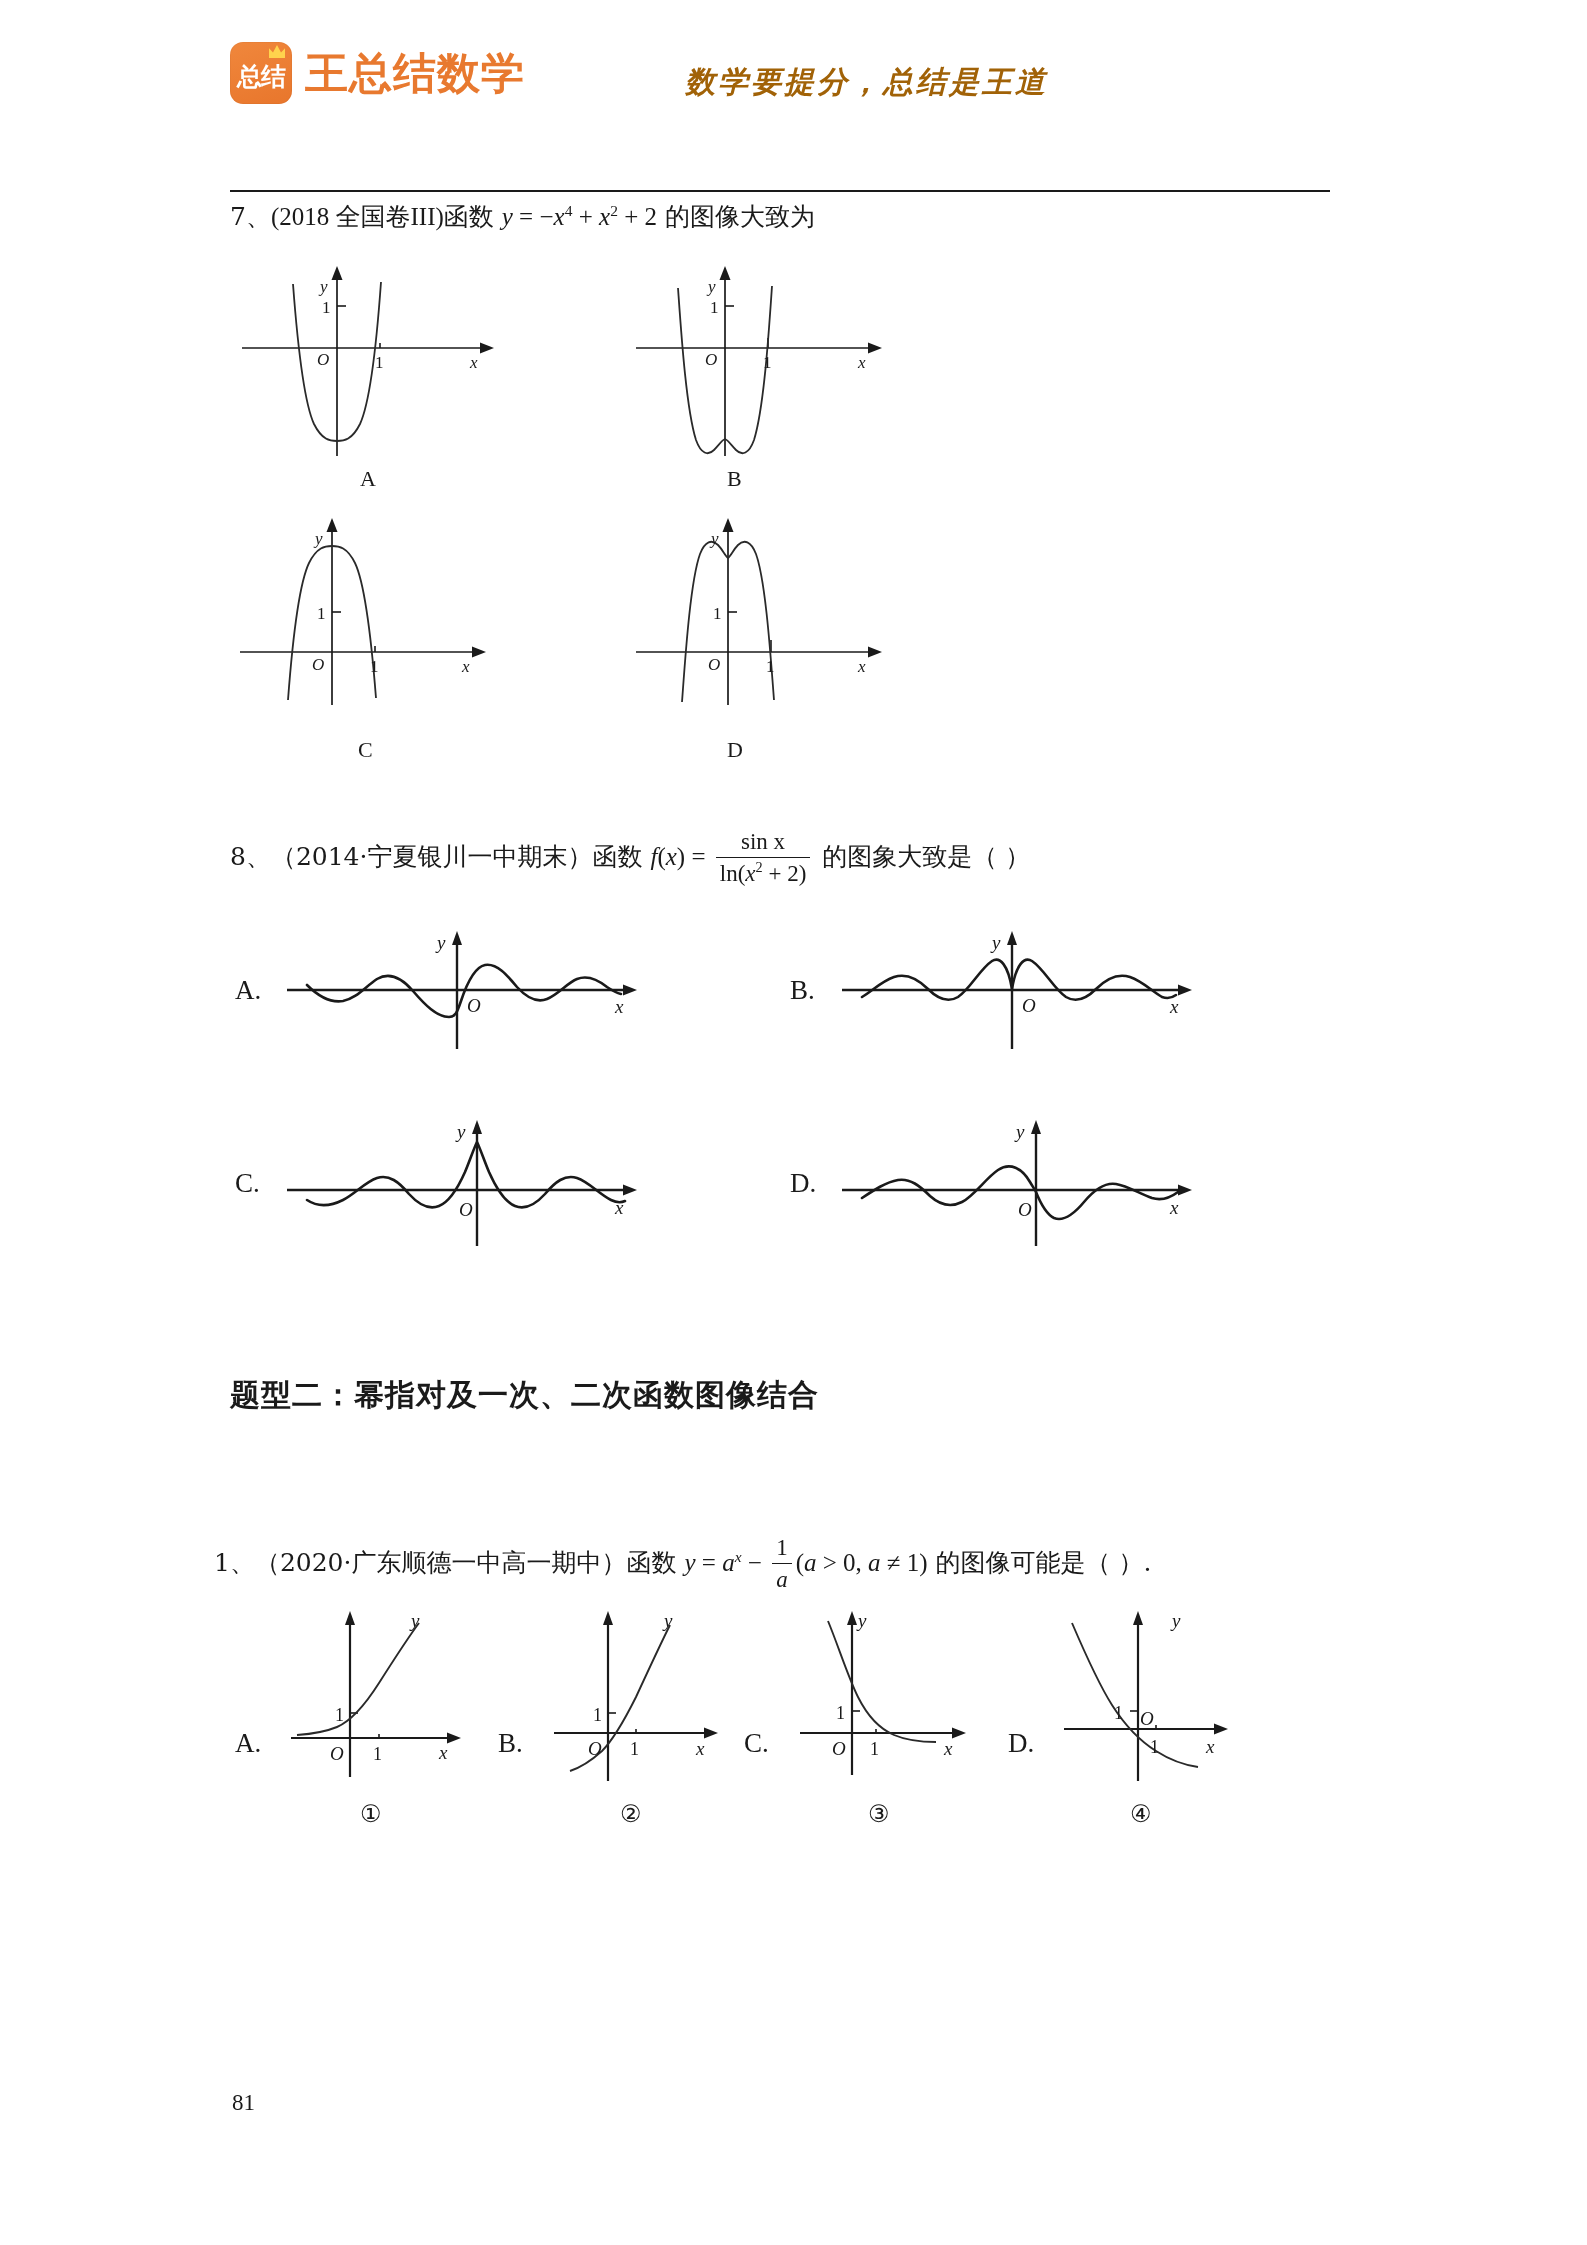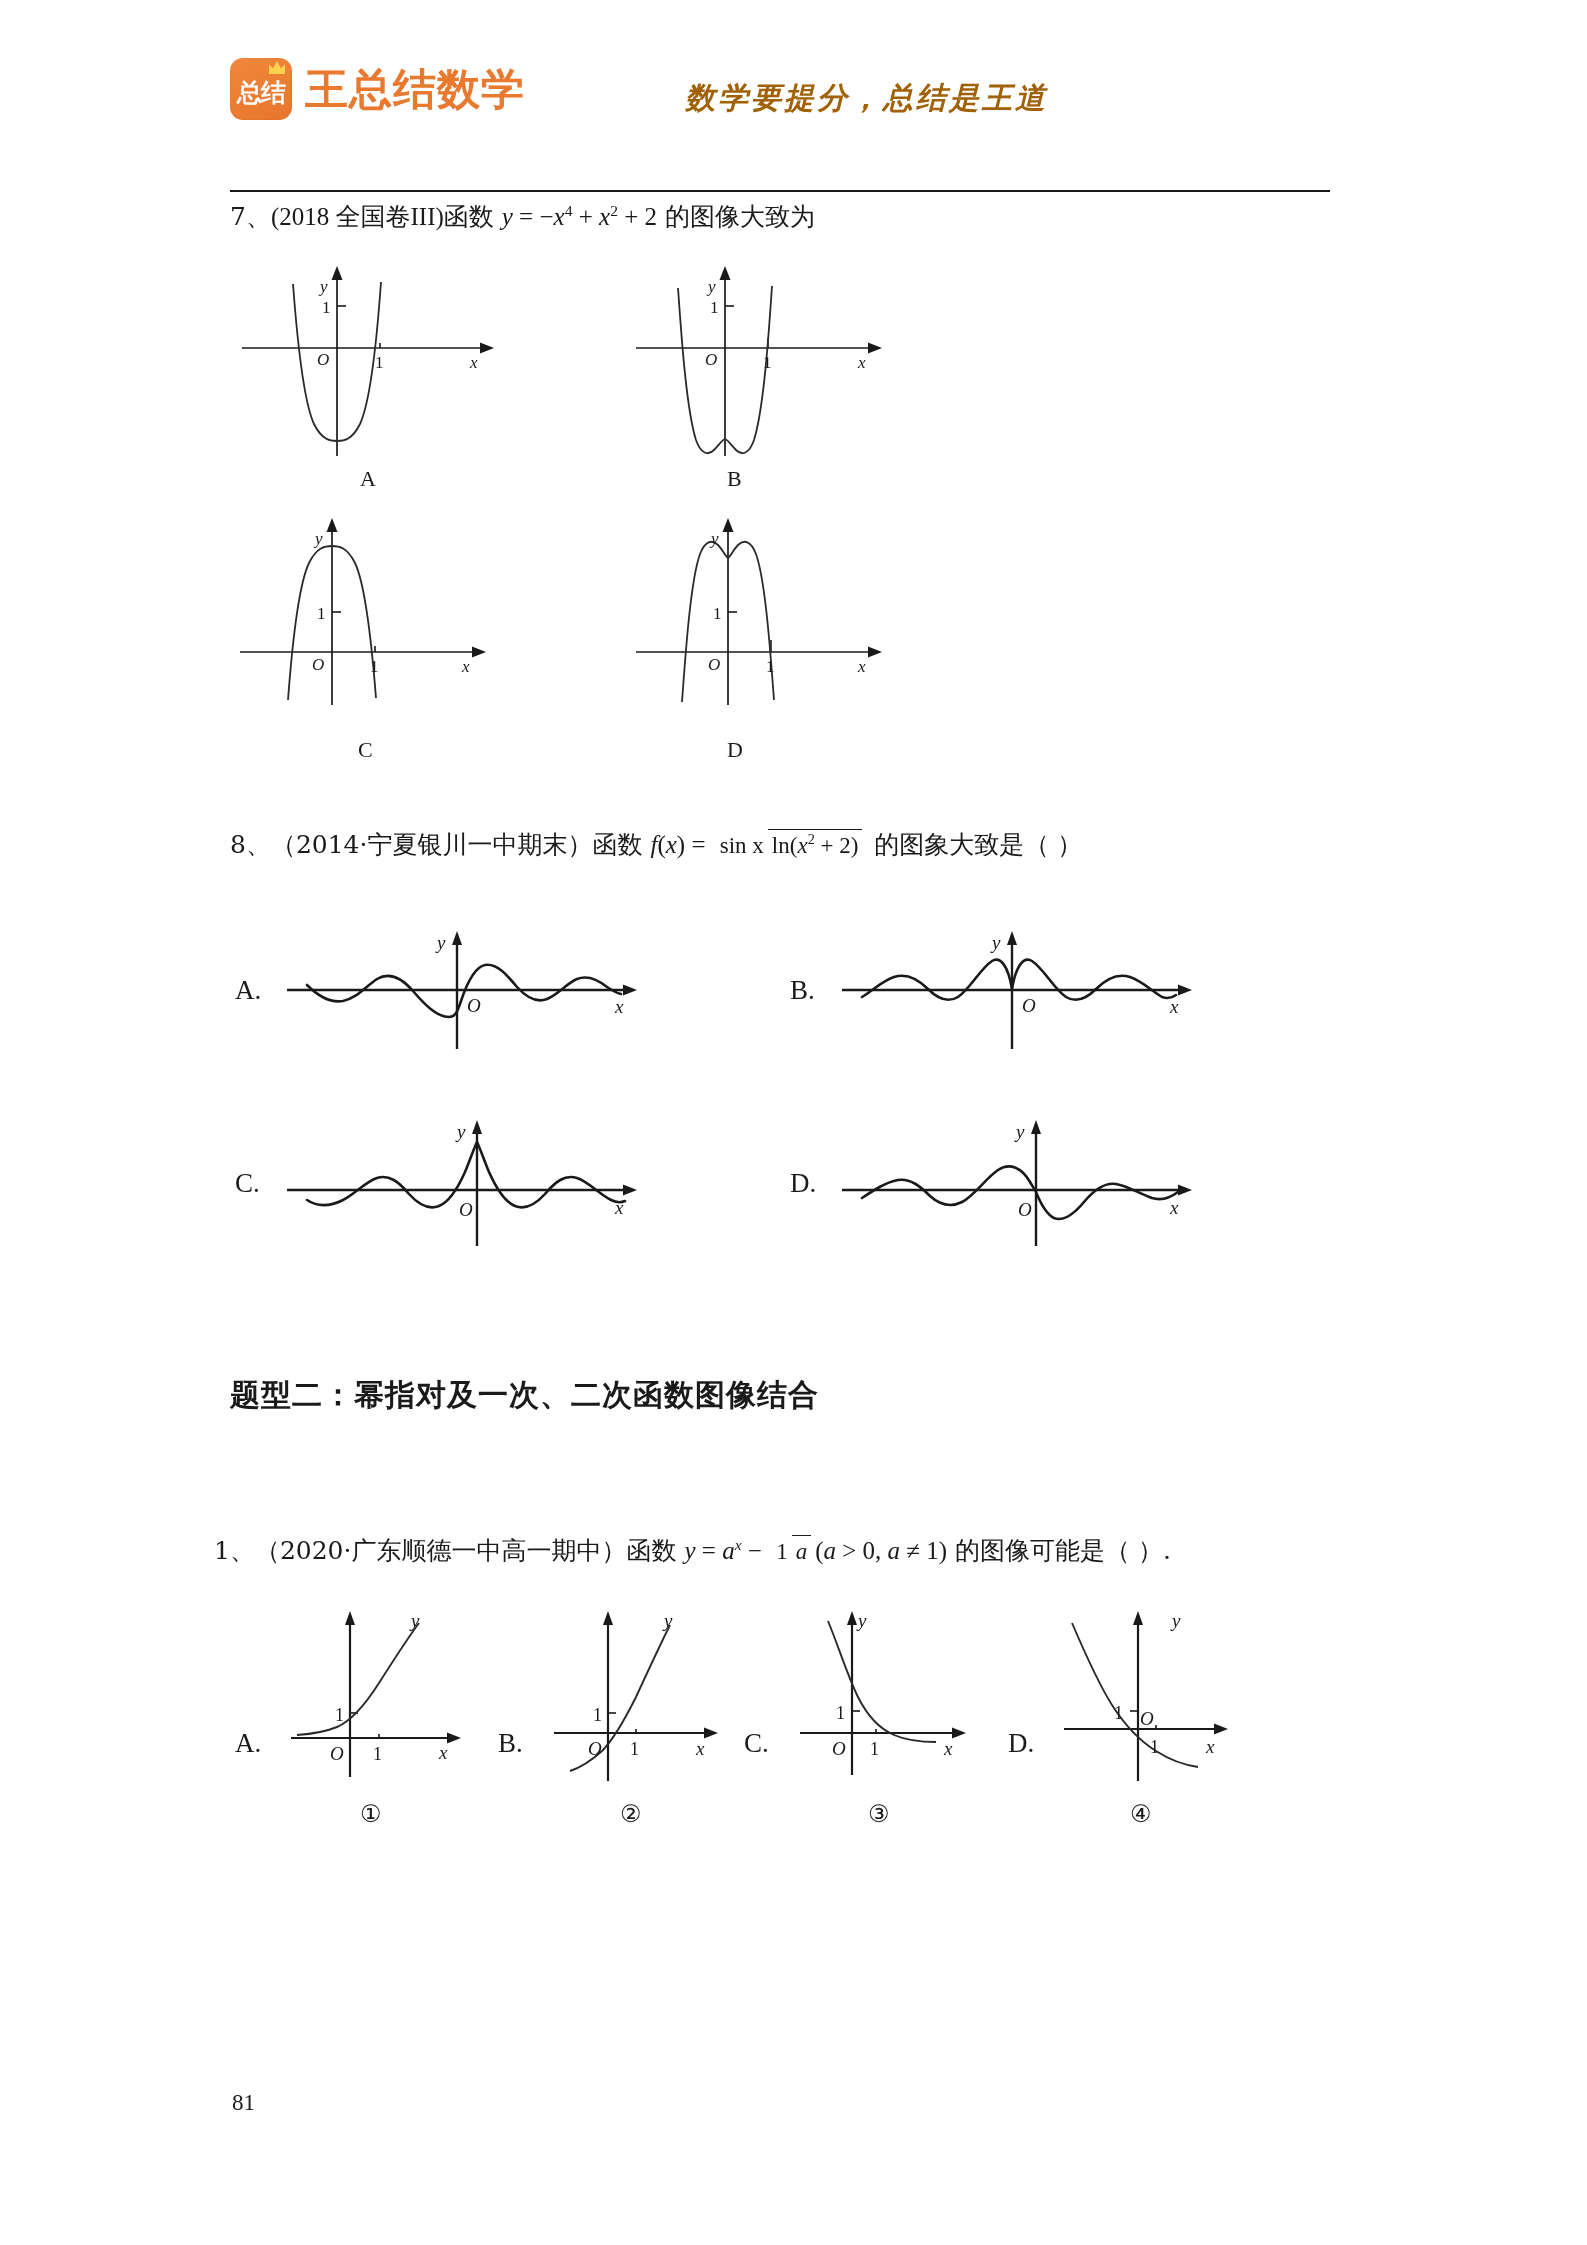--- a/index.html
+++ b/index.html
@@ -7,21 +7,21 @@
     width:1587px; height:2245px;
     background:#ffffff;
     font-family:"Liberation Serif", serif;
     color:#1a1a1a;
     position:relative;
     overflow:hidden;
   }
   .page { position:absolute; inset:0; }
 
   
-  .header { position:absolute; left:230px; top:58px; width:1120px; height:78px;text-align:right; }
+  .header { position:absolute; left:230px; top:42px; width:1120px; height:78px;text-align:right; }
   .logo-wrap { position:absolute; left:0; top:0; display:flex; align-items:center; }
   .logo-badge {
     width:62px; height:62px; border-radius:13px;
     background:linear-gradient(160deg,#f0873c 0%, #e8762c 100%);
     position:relative; display:flex; align-items:center; justify-content:center;
     box-shadow:inset 0 0 0 1px rgba(0,0,0,.03);
   }
   .logo-badge .zj {
     color:#fff; font-family:"DejaVu Sans", sans-serif;
     font-size:25px; font-weight:700; letter-spacing:-1px; line-height:1;
@@ -47,21 +47,21 @@
            border-top:2.5px solid #1a1a1a; }
 
   
   .q { position:absolute; font-size:25px; line-height:1.35; white-space:nowrap; }
   .cn { font-family:"DejaVu Serif", serif; }
   .mi { font-family:"Liberation Serif", serif; font-style:italic; }
   .mn { font-family:"Liberation Serif", serif; }
   sup.exp { font-size:0.62em; vertical-align:super; font-style:italic; }
   sup.expn { font-size:0.62em; vertical-align:super; font-style:normal; }
 
-  .frac { display:inline-flex; flex-direction:row; align-items:center;
+  .frac { display:inline-flex; flex-direction:column; align-items:center;
           vertical-align:middle; margin:0 4px; transform:translateY(-2px); }
   .frac .num { padding:0 4px; font-size:0.92em; }
   .frac .den { padding:0 4px; font-size:0.92em; border-top:1.6px solid #1a1a1a; }
 
   .section-title {
     position:absolute; left:230px; top:1375px;
     font-family:"DejaVu Serif", serif; font-weight:700;
     font-size:30px; letter-spacing:1px; white-space:nowrap;text-align:right;
   }
 

